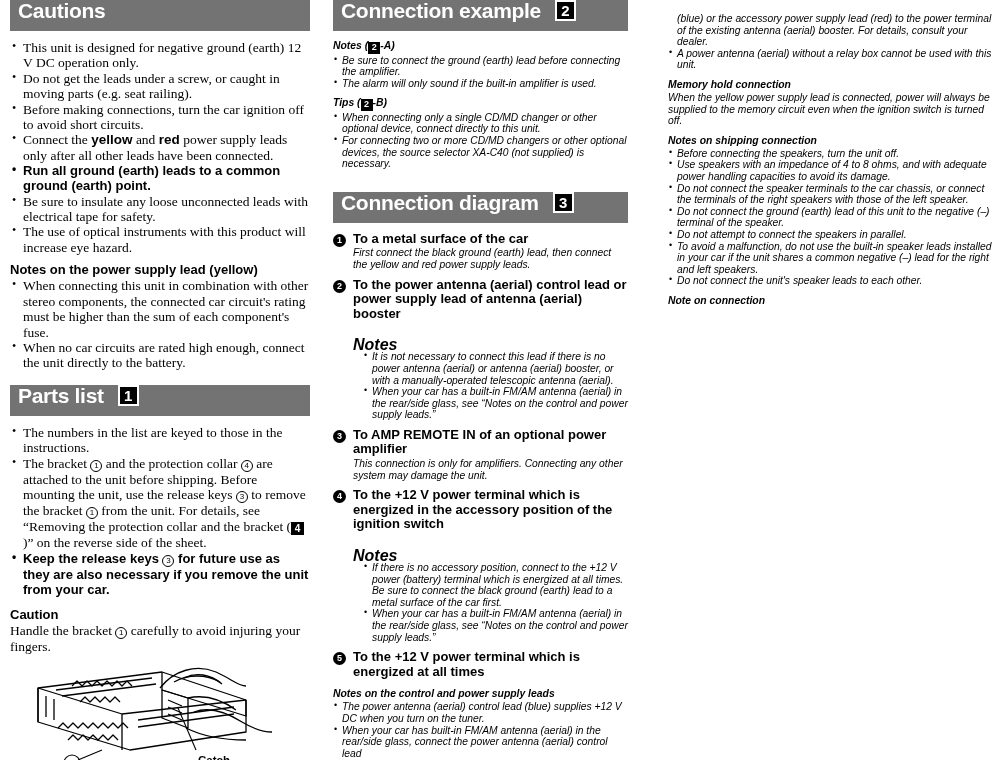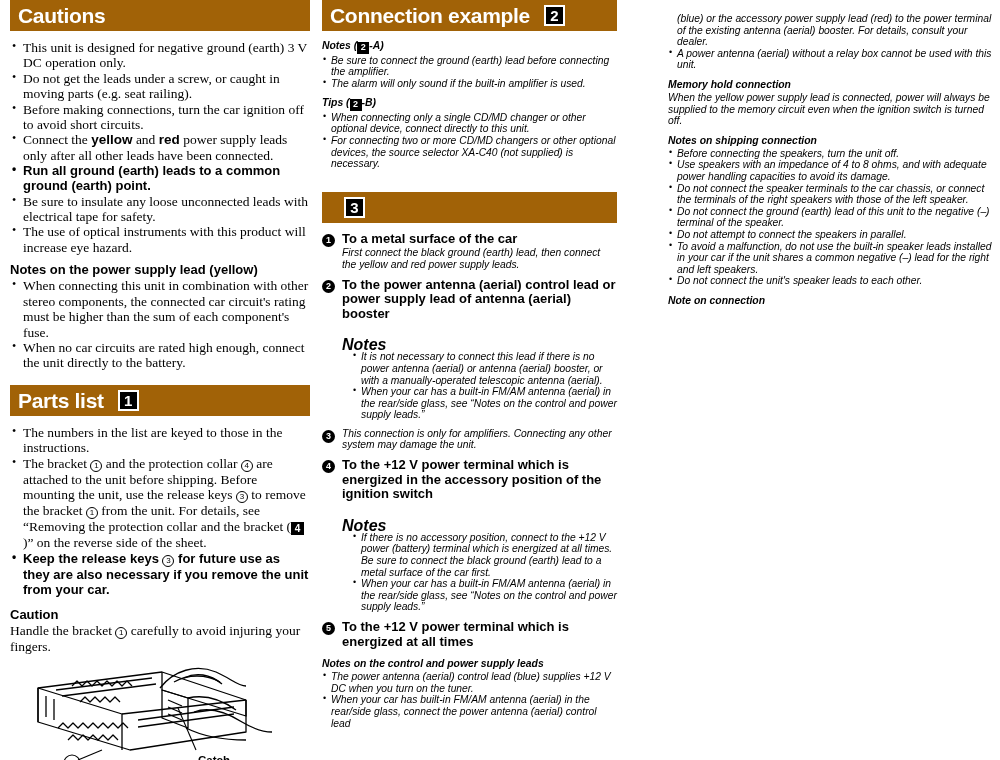--- a/index.html
+++ b/index.html
@@ -8,30 +8,30 @@
     width: 1000px; height: 760px;
     background: #ffffff;
     font-family: "Liberation Serif", serif;
     color: #000;
     overflow: hidden;
   }
   .page { position: relative; width: 1000px; height: 760px; }
 
   .col { position: absolute; top: 0; }
   #col1 { left: 10px;  width: 300px; }
-  #col2 { left: 322px; width: 295px; }
+  #col2 { left: 333px; width: 295px; }
   #col3 { left: 668px; width: 325px; }
 
   
   .bar {
-    background: #a16207;
+    background: #737373;
     color: #fff;
     height: 31px;
     display: flex;
-    align-items: center;
+    align-items: flex-start;
     padding: 0 8px;
     margin-bottom: 9px;
   }
   .bar .bar-title {
     font-family: "Liberation Sans", sans-serif;
     font-weight: bold;
     font-size: 21px;
     letter-spacing: -0.3px;
     line-height: 1;
     white-space: nowrap;
@@ -203,21 +203,21 @@
 
 <div class="page">
 
   <div class="col" id="col1">
 
     <div class="bar">
       <span class="bar-title">Cautions</span>
     </div>
 
     <ul class="serif-list">
-      <li><span>This unit is designed for negative ground (earth) 3 V DC operation only.</span></li>
+      <li><span>This unit is designed for negative ground (earth) 12 V DC operation only.</span></li>
       <li><span>Do not get the leads under a screw, or caught in moving parts (e.g. seat railing).</span></li>
       <li><span>Before making connections, turn the car ignition off to avoid short circuits.</span></li>
       <li><span>Connect the </span><span class="sans-b">yellow</span><span> and </span><span class="sans-b">red</span><span> power supply leads only after all other leads have been connected.</span></li>
       <li class="b"><span>Run all ground (earth) leads to a common ground (earth) point.</span></li>
       <li><span>Be sure to insulate any loose unconnected leads with electrical tape for safety.</span></li>
       <li><span>The use of optical instruments with this product will increase eye hazard.</span></li>
     </ul>
 
     <h3 class="sub">Notes on the power supply lead (yellow)</h3>
     <ul class="serif-list">
@@ -305,20 +305,21 @@
       <li>The alarm will only sound if the built-in amplifier is used.</li>
     </ul>
 
     <h4 class="ih gap"><span>Tips (</span><span class="sqnum-inline">2</span><span>-B)</span></h4>
     <ul class="ilist">
       <li>When connecting only a single CD/MD changer or other optional device, connect directly to this unit.</li>
       <li>For connecting two or more CD/MD changers or other optional devices, the source selector XA-C40 (not supplied) is necessary.</li>
     </ul>
 
     <div class="bar" style="margin-top:22px;">
+      <span class="bar-title">Connection diagram</span>
       <span class="sqnum">3</span>
     </div>
 
     <div class="dgitem">
       <span class="fnum">1</span>
       <div class="dgbody">
         <p class="dgtitle">To a metal surface of the car</p>
         <p class="ip">First connect the black ground (earth) lead, then connect the yellow and red power supply leads.</p>
       </div>
     </div>
@@ -331,20 +332,21 @@
         <ul class="ilist indent">
           <li>It is not necessary to connect this lead if there is no power antenna (aerial) or antenna (aerial) booster, or with a manually-operated telescopic antenna (aerial).</li>
           <li>When your car has a built-in FM/AM antenna (aerial) in the rear/side glass, see “Notes on the control and power supply leads.”</li>
         </ul>
       </div>
     </div>
 
     <div class="dgitem">
       <span class="fnum">3</span>
       <div class="dgbody">
+        <p class="dgtitle">To AMP REMOTE IN of an optional power amplifier</p>
         <p class="ip">This connection is only for amplifiers. Connecting any other system may damage the unit.</p>
       </div>
     </div>
 
     <div class="dgitem">
       <span class="fnum">4</span>
       <div class="dgbody">
         <p class="dgtitle">To the +12 V power terminal which is energized in the accessory position of the ignition switch</p>
         <p class="dgnotes-h">Notes</p>
         <ul class="ilist indent">

